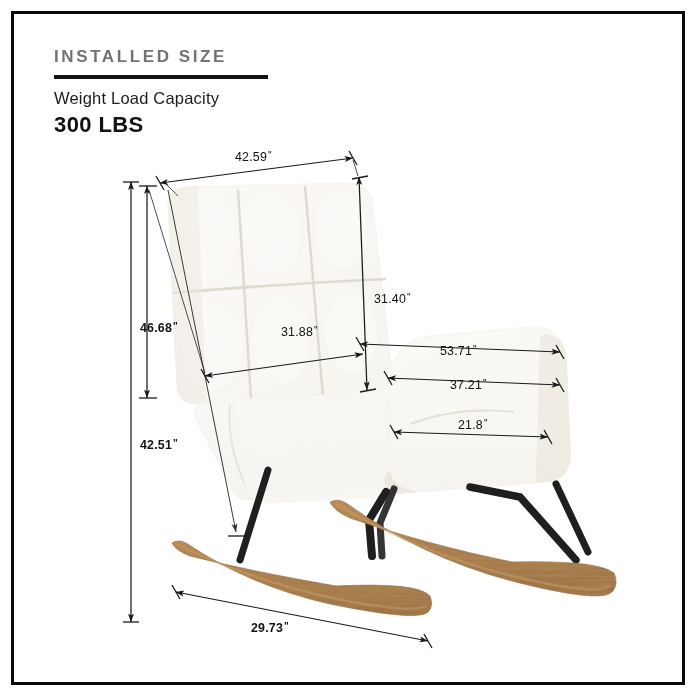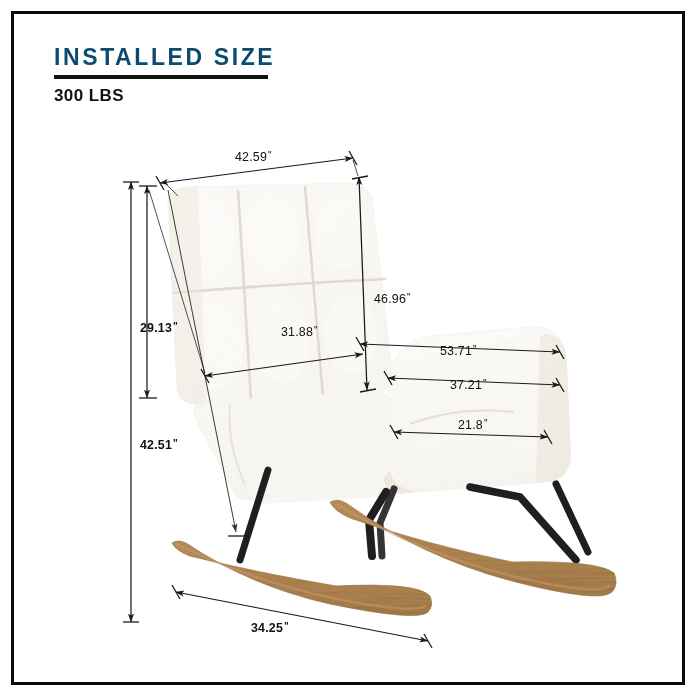--- a/index.html
+++ b/index.html
@@ -7,26 +7,26 @@
   body{width:700px;height:700px;overflow:hidden;
        font-family:"Liberation Sans","DejaVu Sans",sans-serif;}
   #page{position:relative;width:700px;height:700px;background:#ffffff;}
 
   
   #frame{position:absolute;left:11px;top:11px;width:674px;height:674px;
          border:3px solid #0a0a0a;box-sizing:border-box;background:#fff;}
 
   
   #header{position:absolute;left:54px;top:42px;}
-  .title{font-size:23px;font-weight:bold;letter-spacing:2.6px;color:#0c4a6e;
+  .title{font-size:17px;font-weight:bold;letter-spacing:2.6px;color:#737373;
          line-height:30px;white-space:nowrap;}
   .title-rule{width:214px;height:3.5px;background:#121212;margin-top:3px;}
   .subtitle{font-size:16.5px;color:#1b1b1b;margin-top:9px;letter-spacing:.2px;
             line-height:20px;white-space:nowrap;}
-  .lbs{font-size:17px;font-weight:bold;color:#121212;margin-top:7px;
+  .lbs{font-size:22px;font-weight:bold;color:#121212;margin-top:7px;
        letter-spacing:.4px;line-height:20px;white-space:nowrap;}
 
   
   #stage{position:absolute;left:0;top:0;width:700px;height:700px;}
   #stage svg{position:absolute;left:0;top:0;}
 
   
   .dim{position:absolute;font-size:12.4px;color:#111;white-space:nowrap;
        letter-spacing:.2px;font-weight:500;}
   .dim .q{font-size:10px;position:relative;top:-2px;padding-left:1px;}
@@ -35,20 +35,21 @@
 </head>
 <body>
 
 <div id="page">
 
   <div id="frame"></div>
 
   <div id="header">
     <div class="title">INSTALLED  SIZE</div>
     <div class="title-rule"></div>
+    <div class="subtitle">Weight Load Capacity</div>
     <div class="lbs">300 LBS</div>
   </div>
 
   <div id="stage">
     <svg width="700" height="700" viewBox="0 0 700 700">
       <defs>
 
         <filter id="fleece" x="-8%" y="-8%" width="116%" height="116%">
           <feTurbulence type="fractalNoise" baseFrequency="0.62" numOctaves="5" seed="7" result="n"></feTurbulence>
           <feColorMatrix in="n" type="matrix" values="0 0 0 0 0.96  0 0 0 0 0.945  0 0 0 0 0.915  0 0 0 0.40 0.62" result="t"></feColorMatrix>
@@ -235,44 +236,44 @@
           <path d="M424,634 L432,648" stroke-width="1.3"></path>
         </g>
       </g>
     </svg>
 
     <div class="dim" style="left:235px;top:150px;">
       <span>42.59</span><span class="q">"</span>
     </div>
 
     <div class="dim" style="left:374px;top:292px;">
-      <span>46.96</span><span class="q">"</span>
+      <span>31.40</span><span class="q">"</span>
     </div>
 
     <div class="dim" style="left:281px;top:325px;">
       <span>31.88</span><span class="q">"</span>
     </div>
 
     <div class="dim b" style="left:140px;top:321px;">
-      <span>29.13</span><span class="q">"</span>
+      <span>46.68</span><span class="q">"</span>
     </div>
 
     <div class="dim b" style="left:140px;top:438px;">
       <span>42.51</span><span class="q">"</span>
     </div>
 
     <div class="dim" style="left:440px;top:344px;">
       <span>53.71</span><span class="q">"</span>
     </div>
 
     <div class="dim" style="left:450px;top:378px;">
       <span>37.21</span><span class="q">"</span>
     </div>
 
     <div class="dim" style="left:458px;top:418px;">
       <span>21.8</span><span class="q">"</span>
     </div>
 
     <div class="dim b" style="left:251px;top:621px;">
-      <span>34.25</span><span class="q">"</span>
+      <span>29.73</span><span class="q">"</span>
     </div>
   </div>
 </div>
 
 </body></html>

